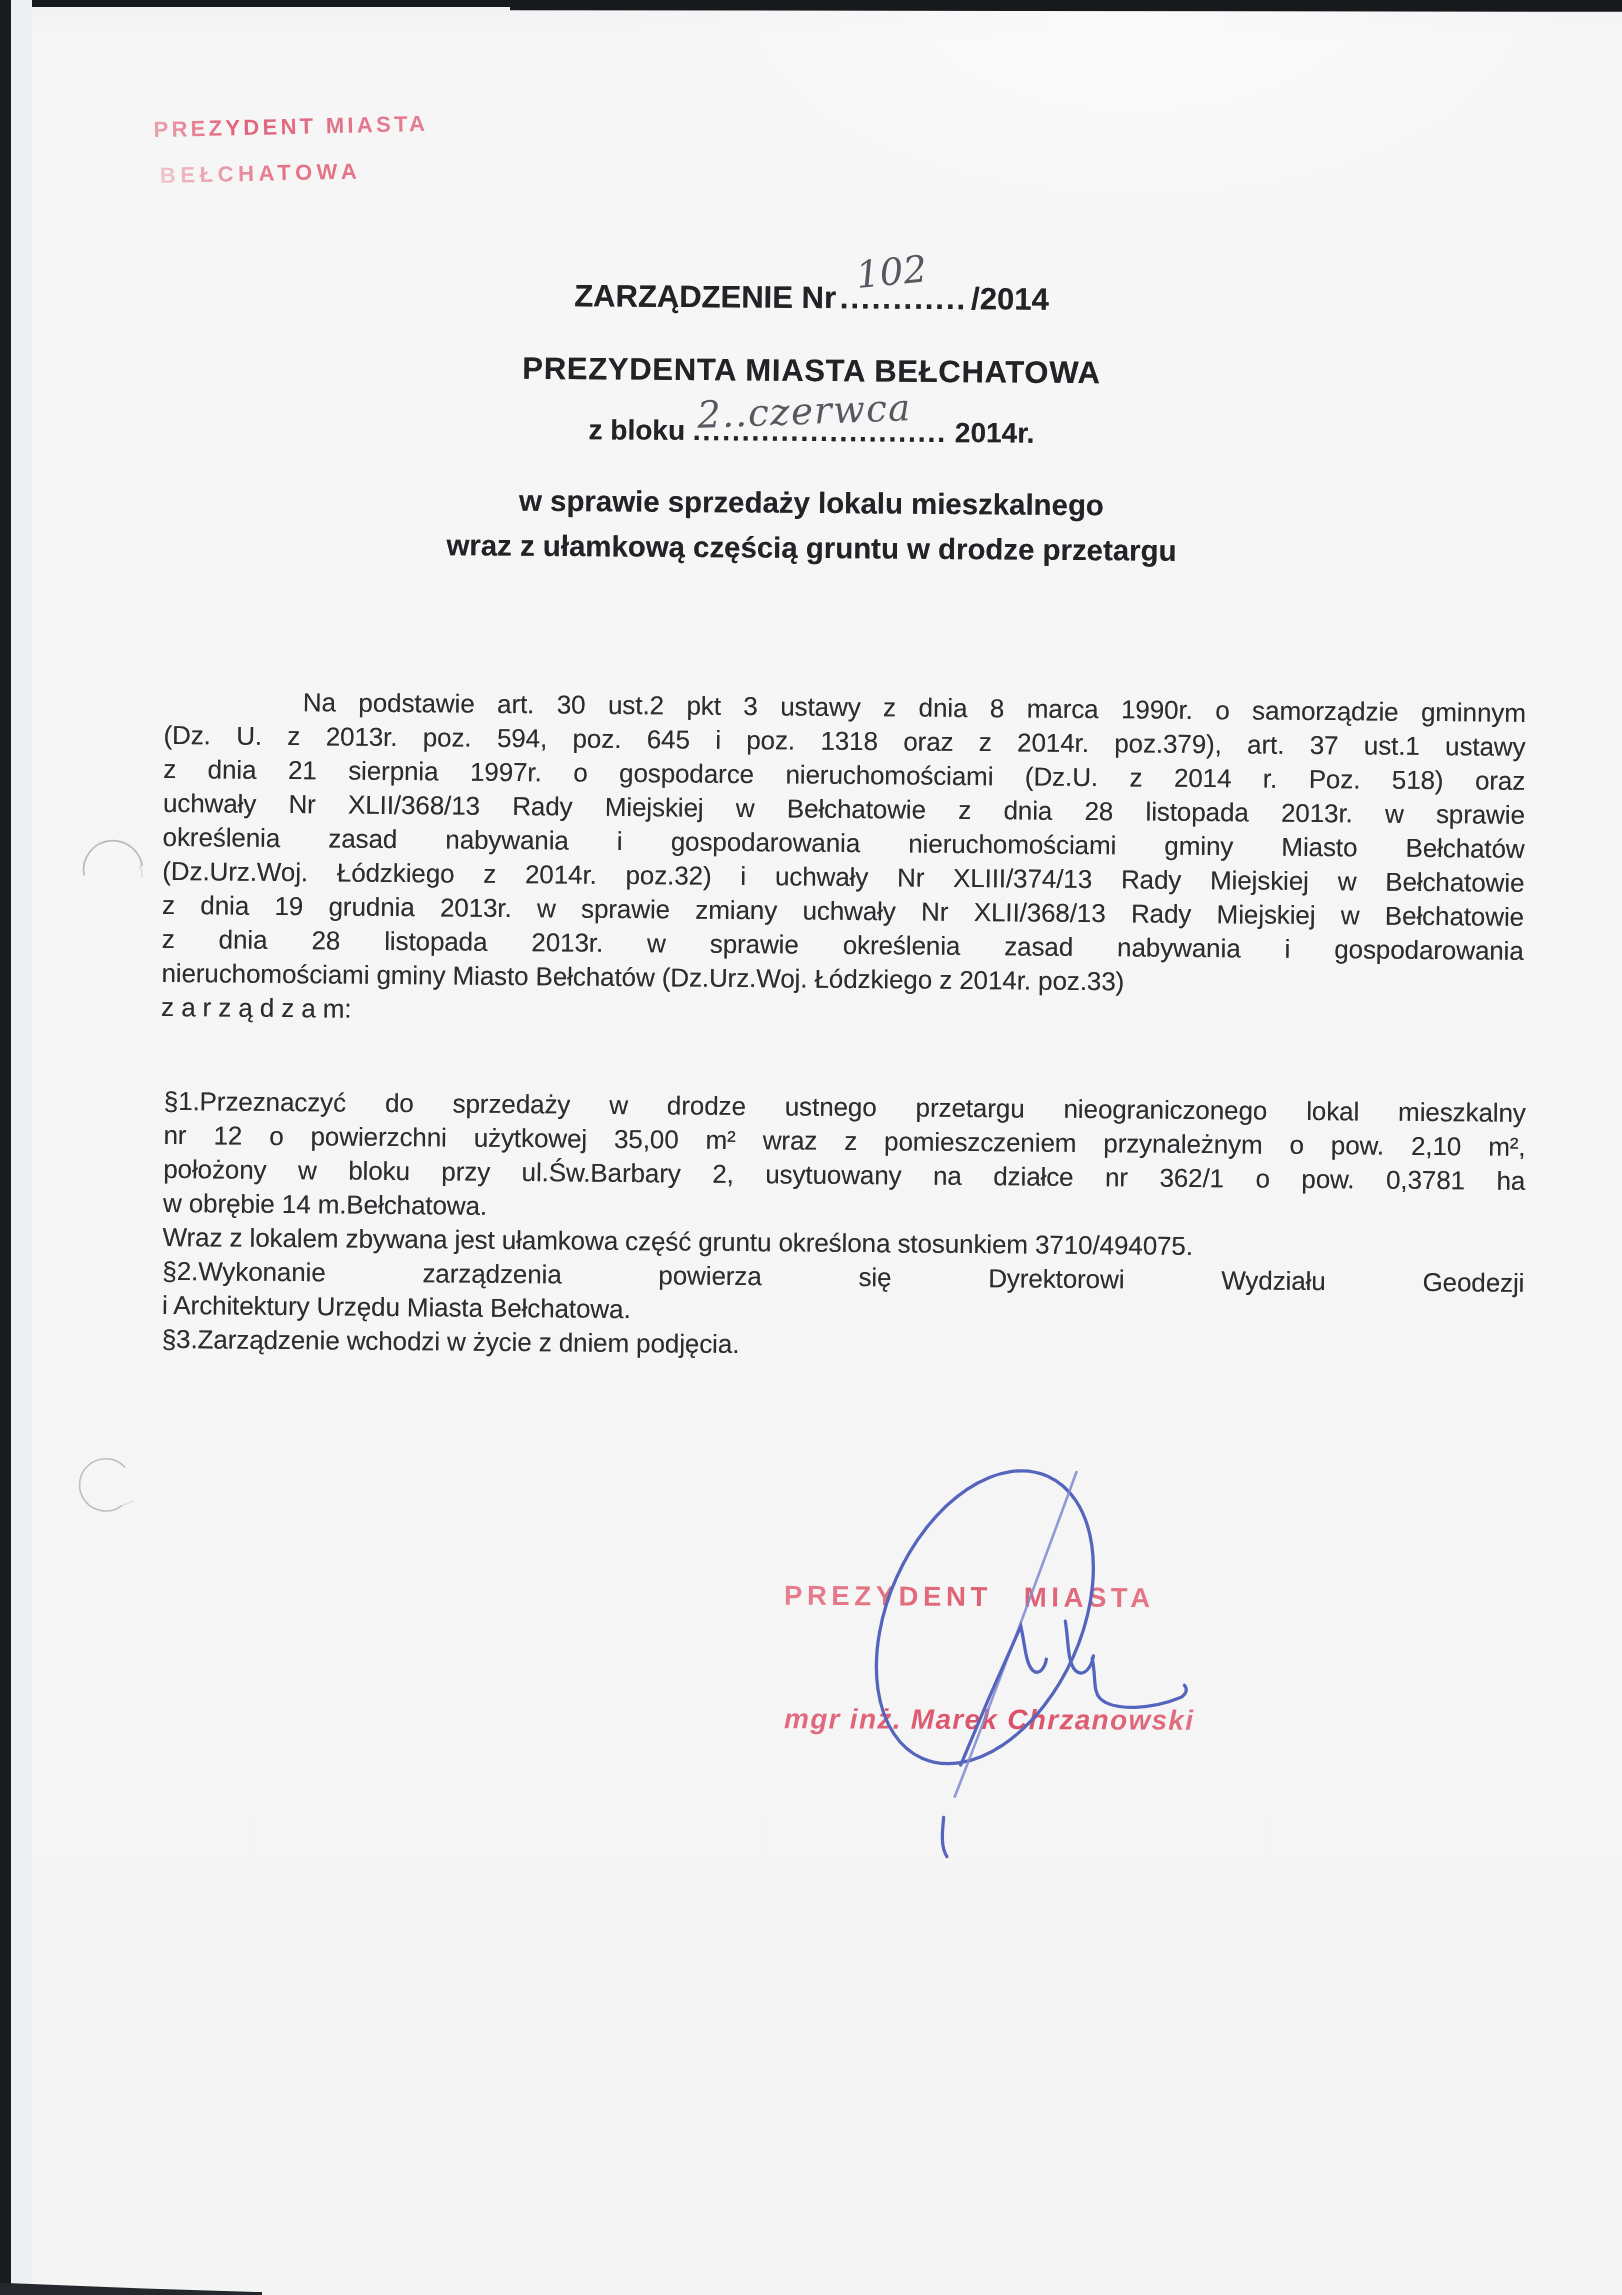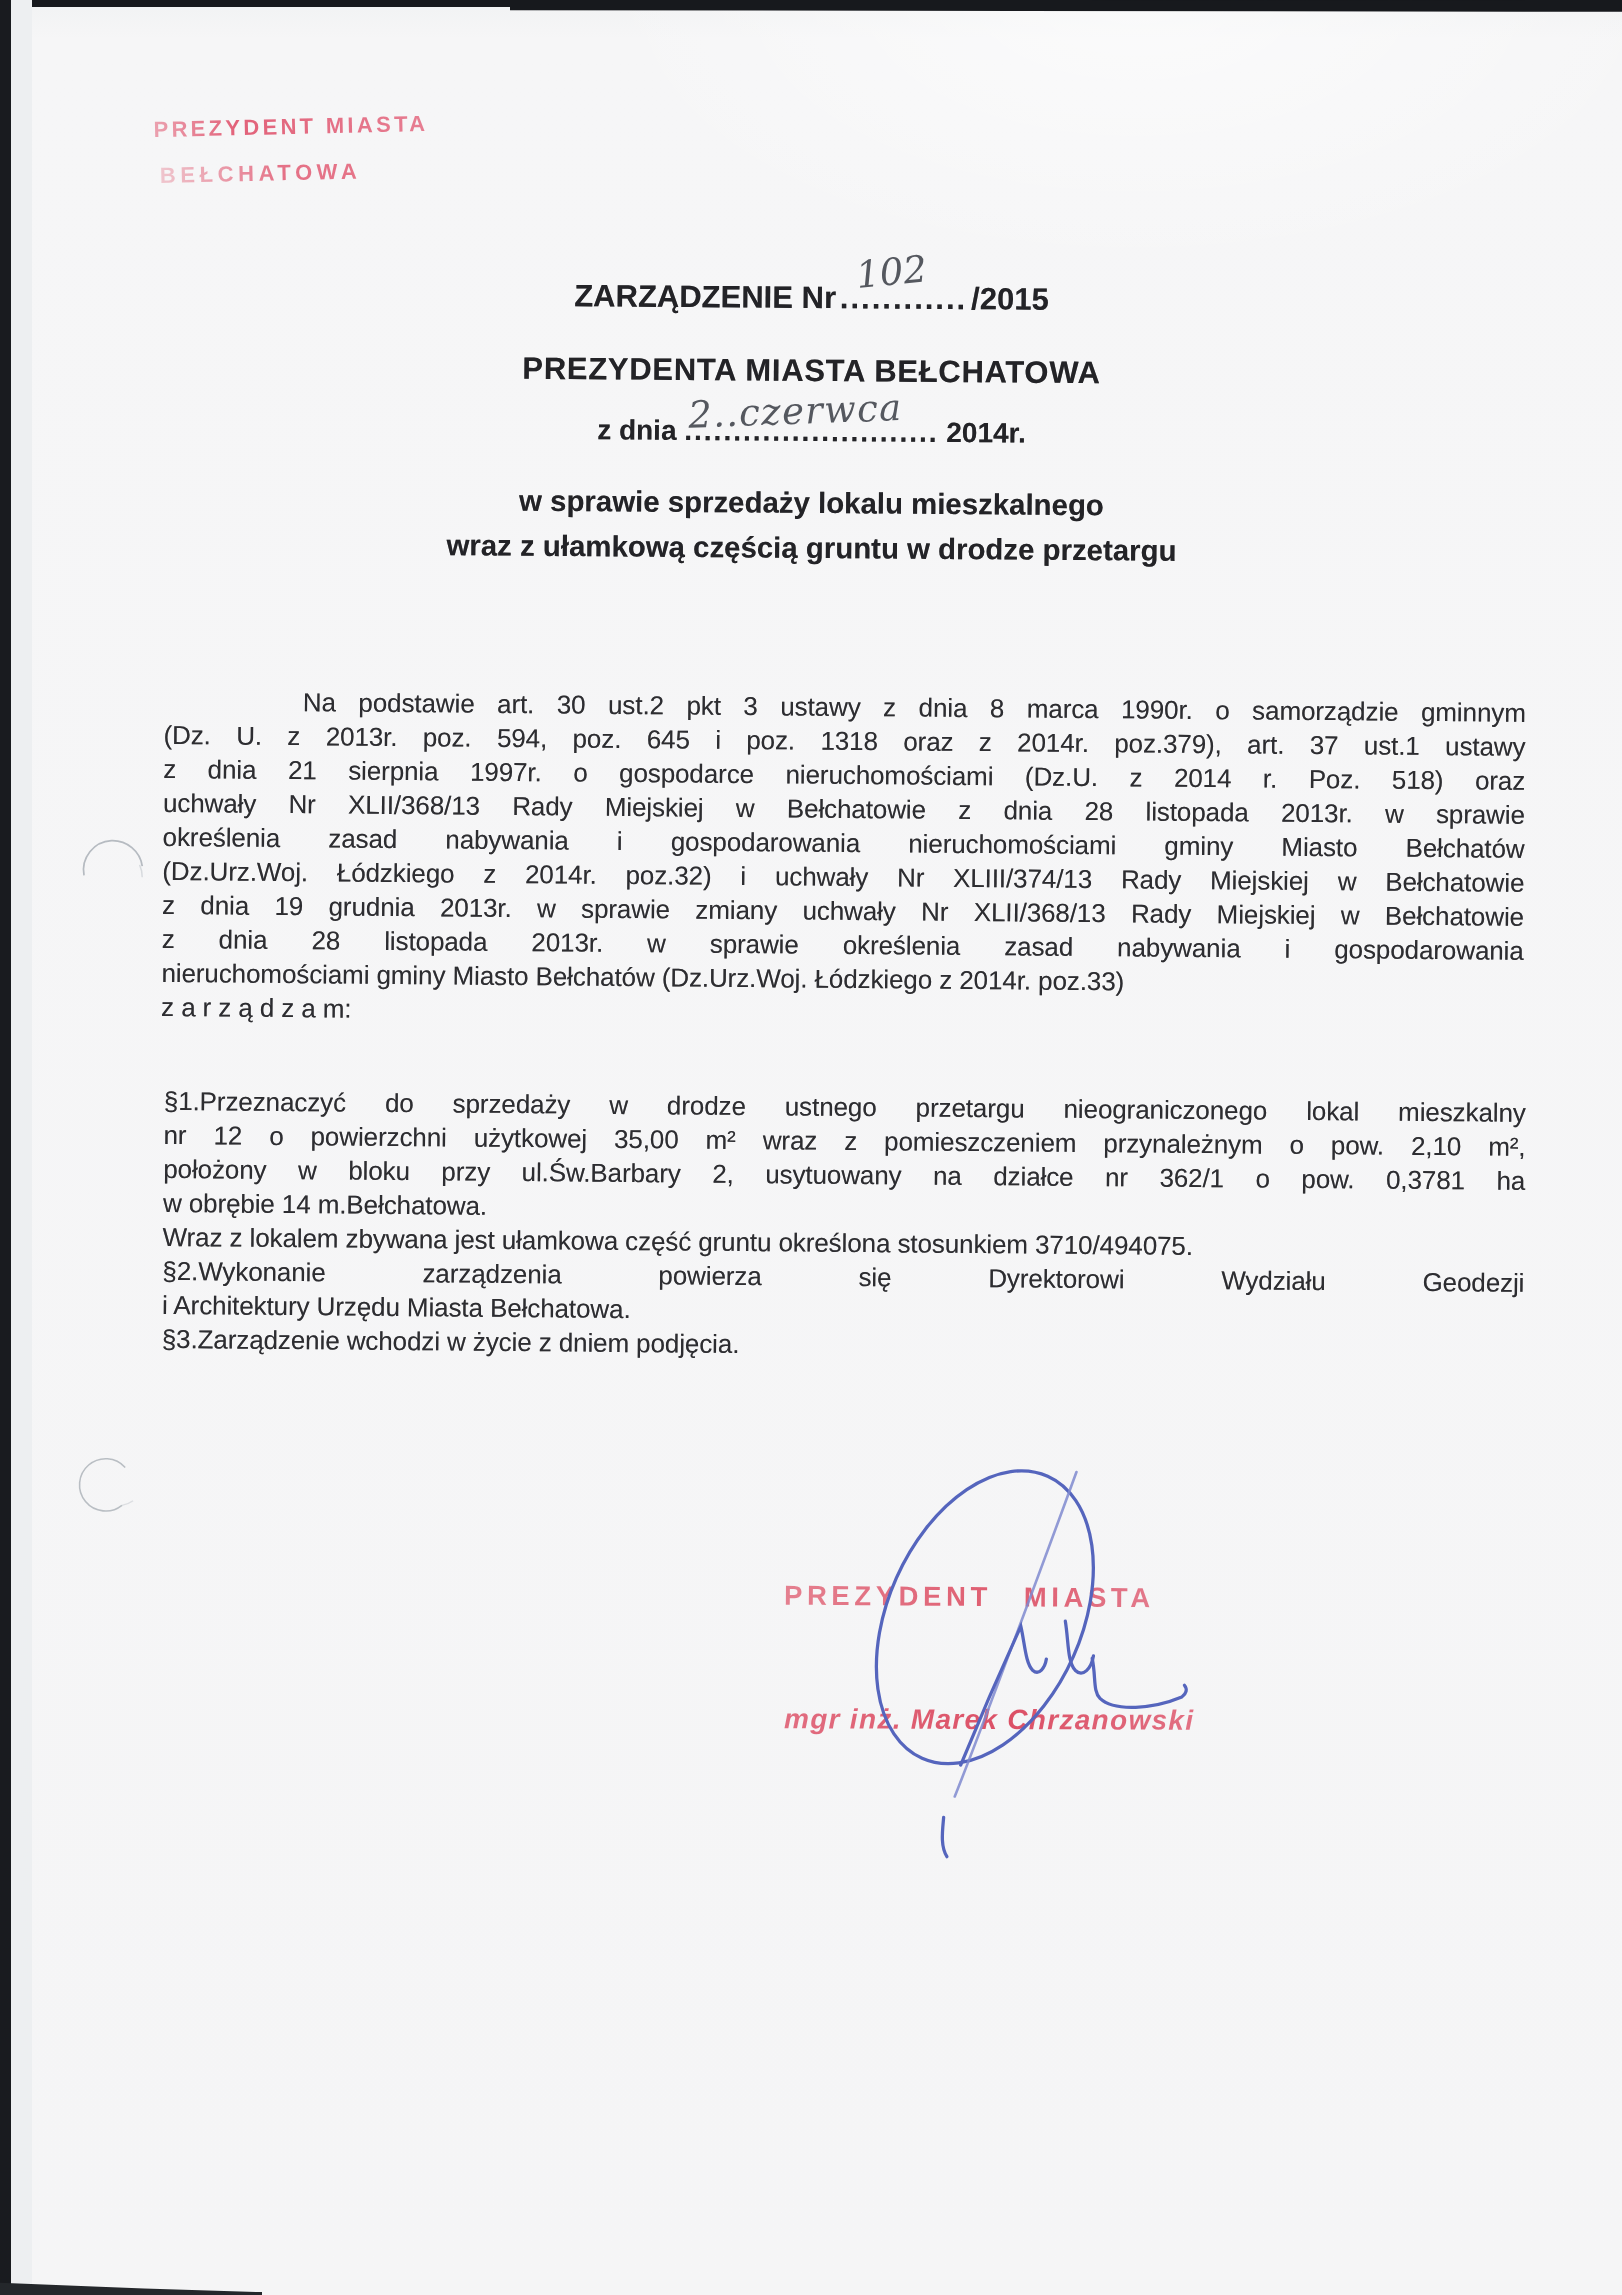--- a/index.html
+++ b/index.html
@@ -109,29 +109,29 @@
     <div class="l2">BEŁCHATOWA</div>
   </div>
 
   <div class="hdr hdr-1">
     <span class="row">
       <span>ZARZĄDZENIE Nr</span>
       <span class="dotwrap">
         <span class="dots">............</span>
         <span class="hand hand-num">102</span>
       </span>
-      <span>/2015</span>
+      <span>/2014</span>
     </span>
   </div>
 
   <div class="hdr hdr-2">PREZYDENTA MIASTA BEŁCHATOWA</div>
 
   <div class="hdr hdr-3">
     <span class="row">
-      <span>z dnia</span>
+      <span>z bloku</span>
       <span class="dotwrap">
         <span class="dots">..........................</span>
         <span class="hand hand-date">2..czerwca</span>
       </span>
       <span>2014r.</span>
     </span>
   </div>
 
   <div class="hdr hdr-s1">w sprawie sprzedaży lokalu mieszkalnego</div>
   <div class="hdr hdr-s2">wraz z ułamkową częścią gruntu w drodze przetargu</div>

